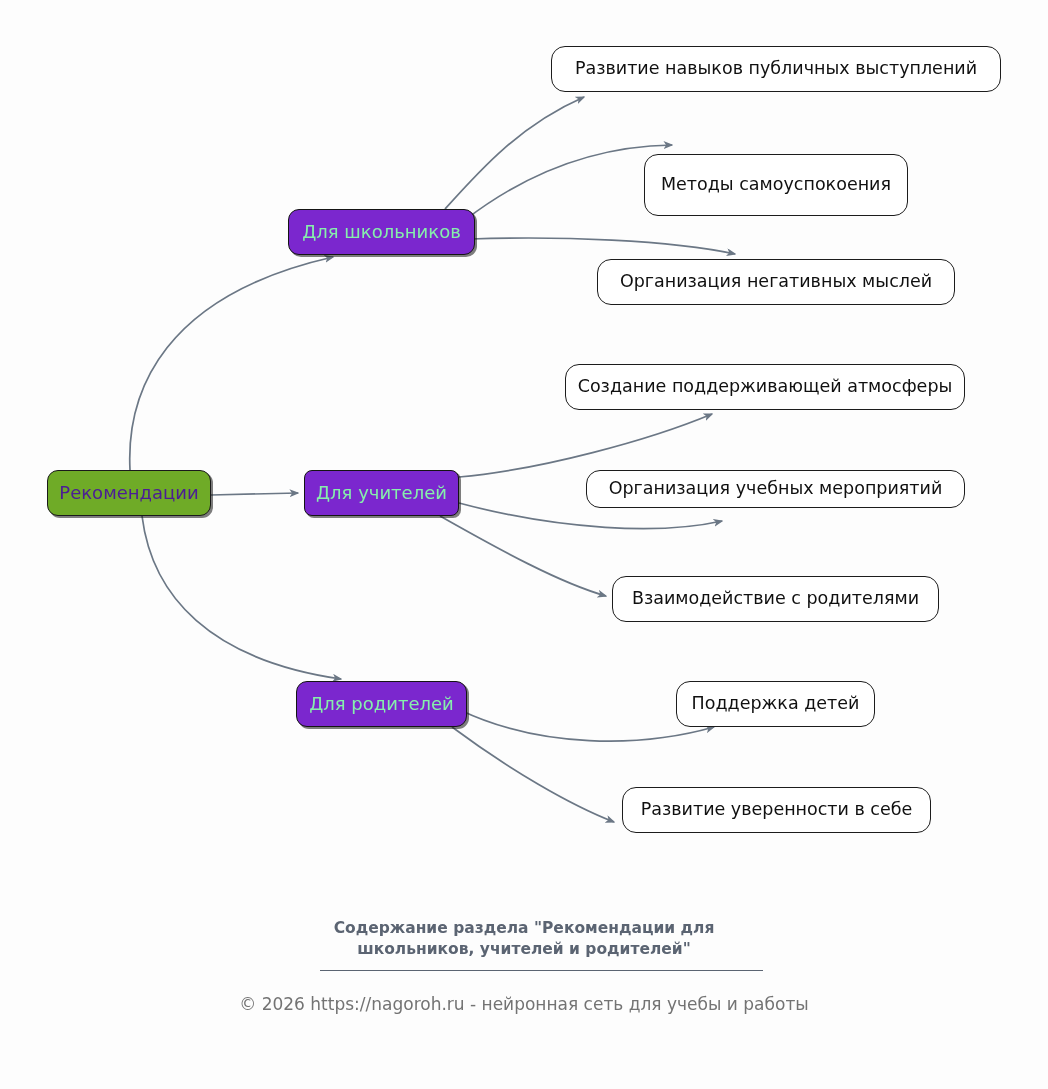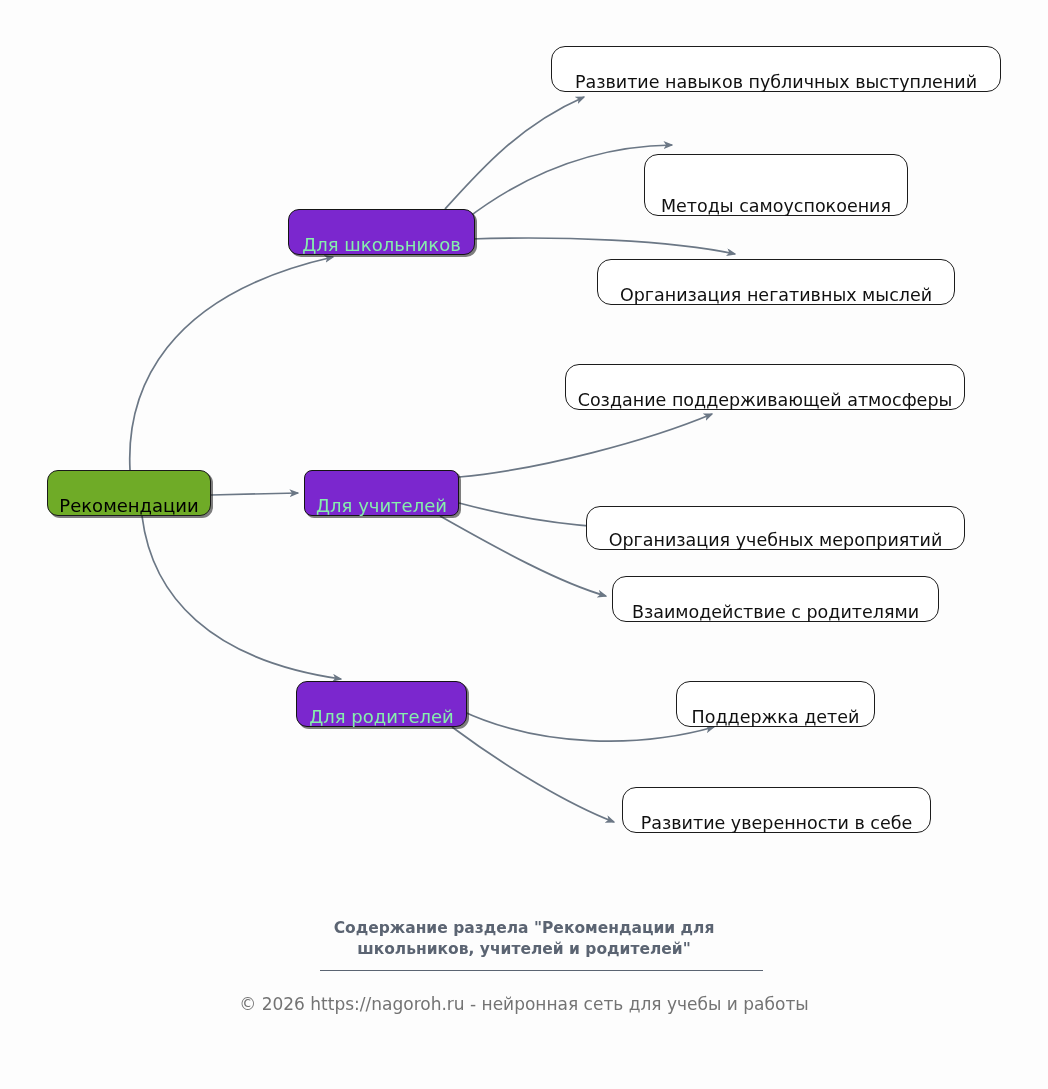--- a/index.html
+++ b/index.html
@@ -20,30 +20,30 @@
     position: absolute;
     left: 0;
     top: 0;
     width: 1048px;
     height: 1089px;
   }
   .node {
     position: absolute;
     box-sizing: border-box;
     display: flex;
-    align-items: flex-end;
+    align-items: center;
     justify-content: center;
     white-space: nowrap;
     line-height: 1;
   }
   .node-root {
     background: #6fab27;
     border: 1.6px solid #1a1a1a;
     border-radius: 11px;
-    color: #000000;
+    color: #4c1d95;
     font-size: 18px;
     box-shadow: 2px 2px 0 rgba(20,20,20,0.55);
   }
   .node-branch {
     background: #7b27ce;
     border: 1.6px solid #141414;
     border-radius: 11px;
     color: #86efac;
     font-size: 18px;
     box-shadow: 2px 2px 0 rgba(20,20,20,0.55);
@@ -120,21 +120,21 @@
     </div>
     <div class="node node-leaf" style="left: 597px; top: 259px; width: 358px; height: 46px;">
       <span>Организация негативных мыслей</span>
     </div>
     <div class="node node-branch" style="left: 304px; top: 470px; width: 155px; height: 46px; background: rgb(123, 39, 206); border-radius: 8px;">
       <span>Для учителей</span>
     </div>
     <div class="node node-leaf" style="left: 565px; top: 364px; width: 400px; height: 46px;">
       <span>Создание поддерживающей атмосферы</span>
     </div>
-    <div class="node node-leaf" style="left: 586px; top: 470px; width: 379px; height: 44px; margin-top: 36px;">
+    <div class="node node-leaf" style="left: 586px; top: 470px; width: 379px; height: 38px;">
       <span>Организация учебных мероприятий</span>
     </div>
     <div class="node node-leaf" style="left: 612px; top: 576px; width: 327px; height: 46px;">
       <span>Взаимодействие с родителями</span>
     </div>
     <div class="node node-branch" style="left: 296px; top: 681px; width: 171px; height: 46px; background: rgb(123, 39, 206);">
       <span>Для родителей</span>
     </div>
     <div class="node node-leaf" style="left: 676px; top: 681px; width: 199px; height: 46px;">
       <span>Поддержка детей</span>

